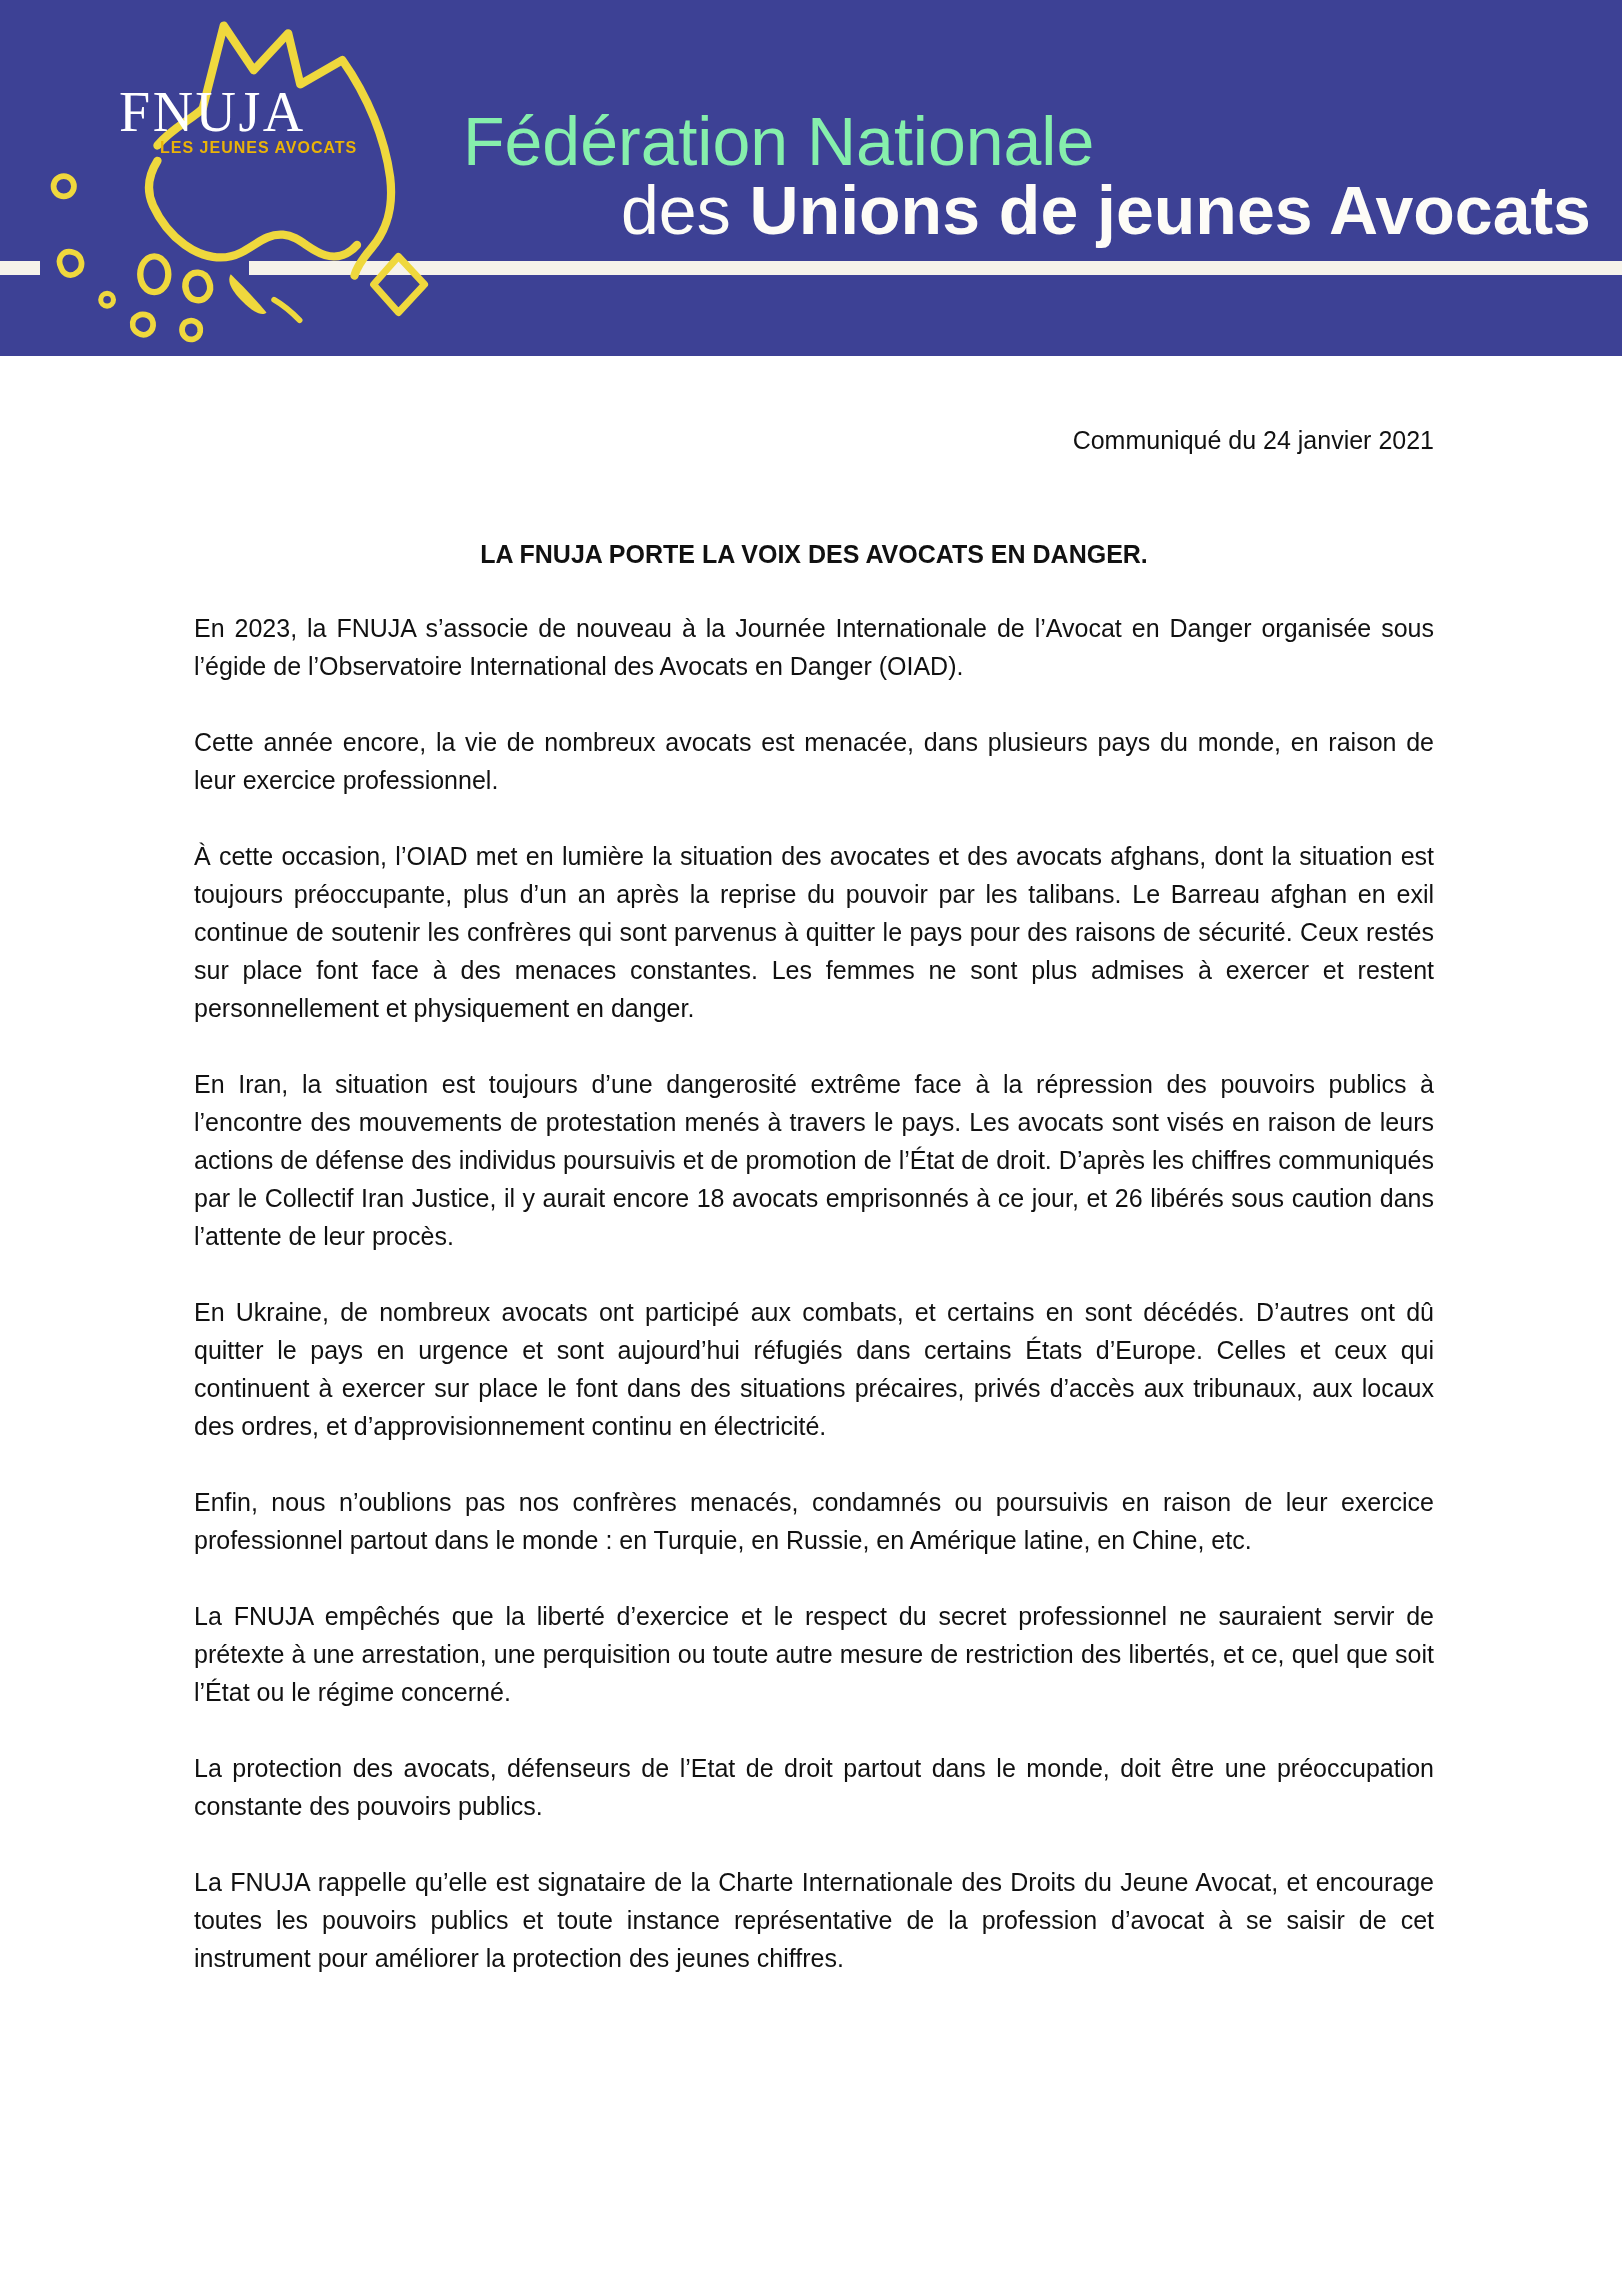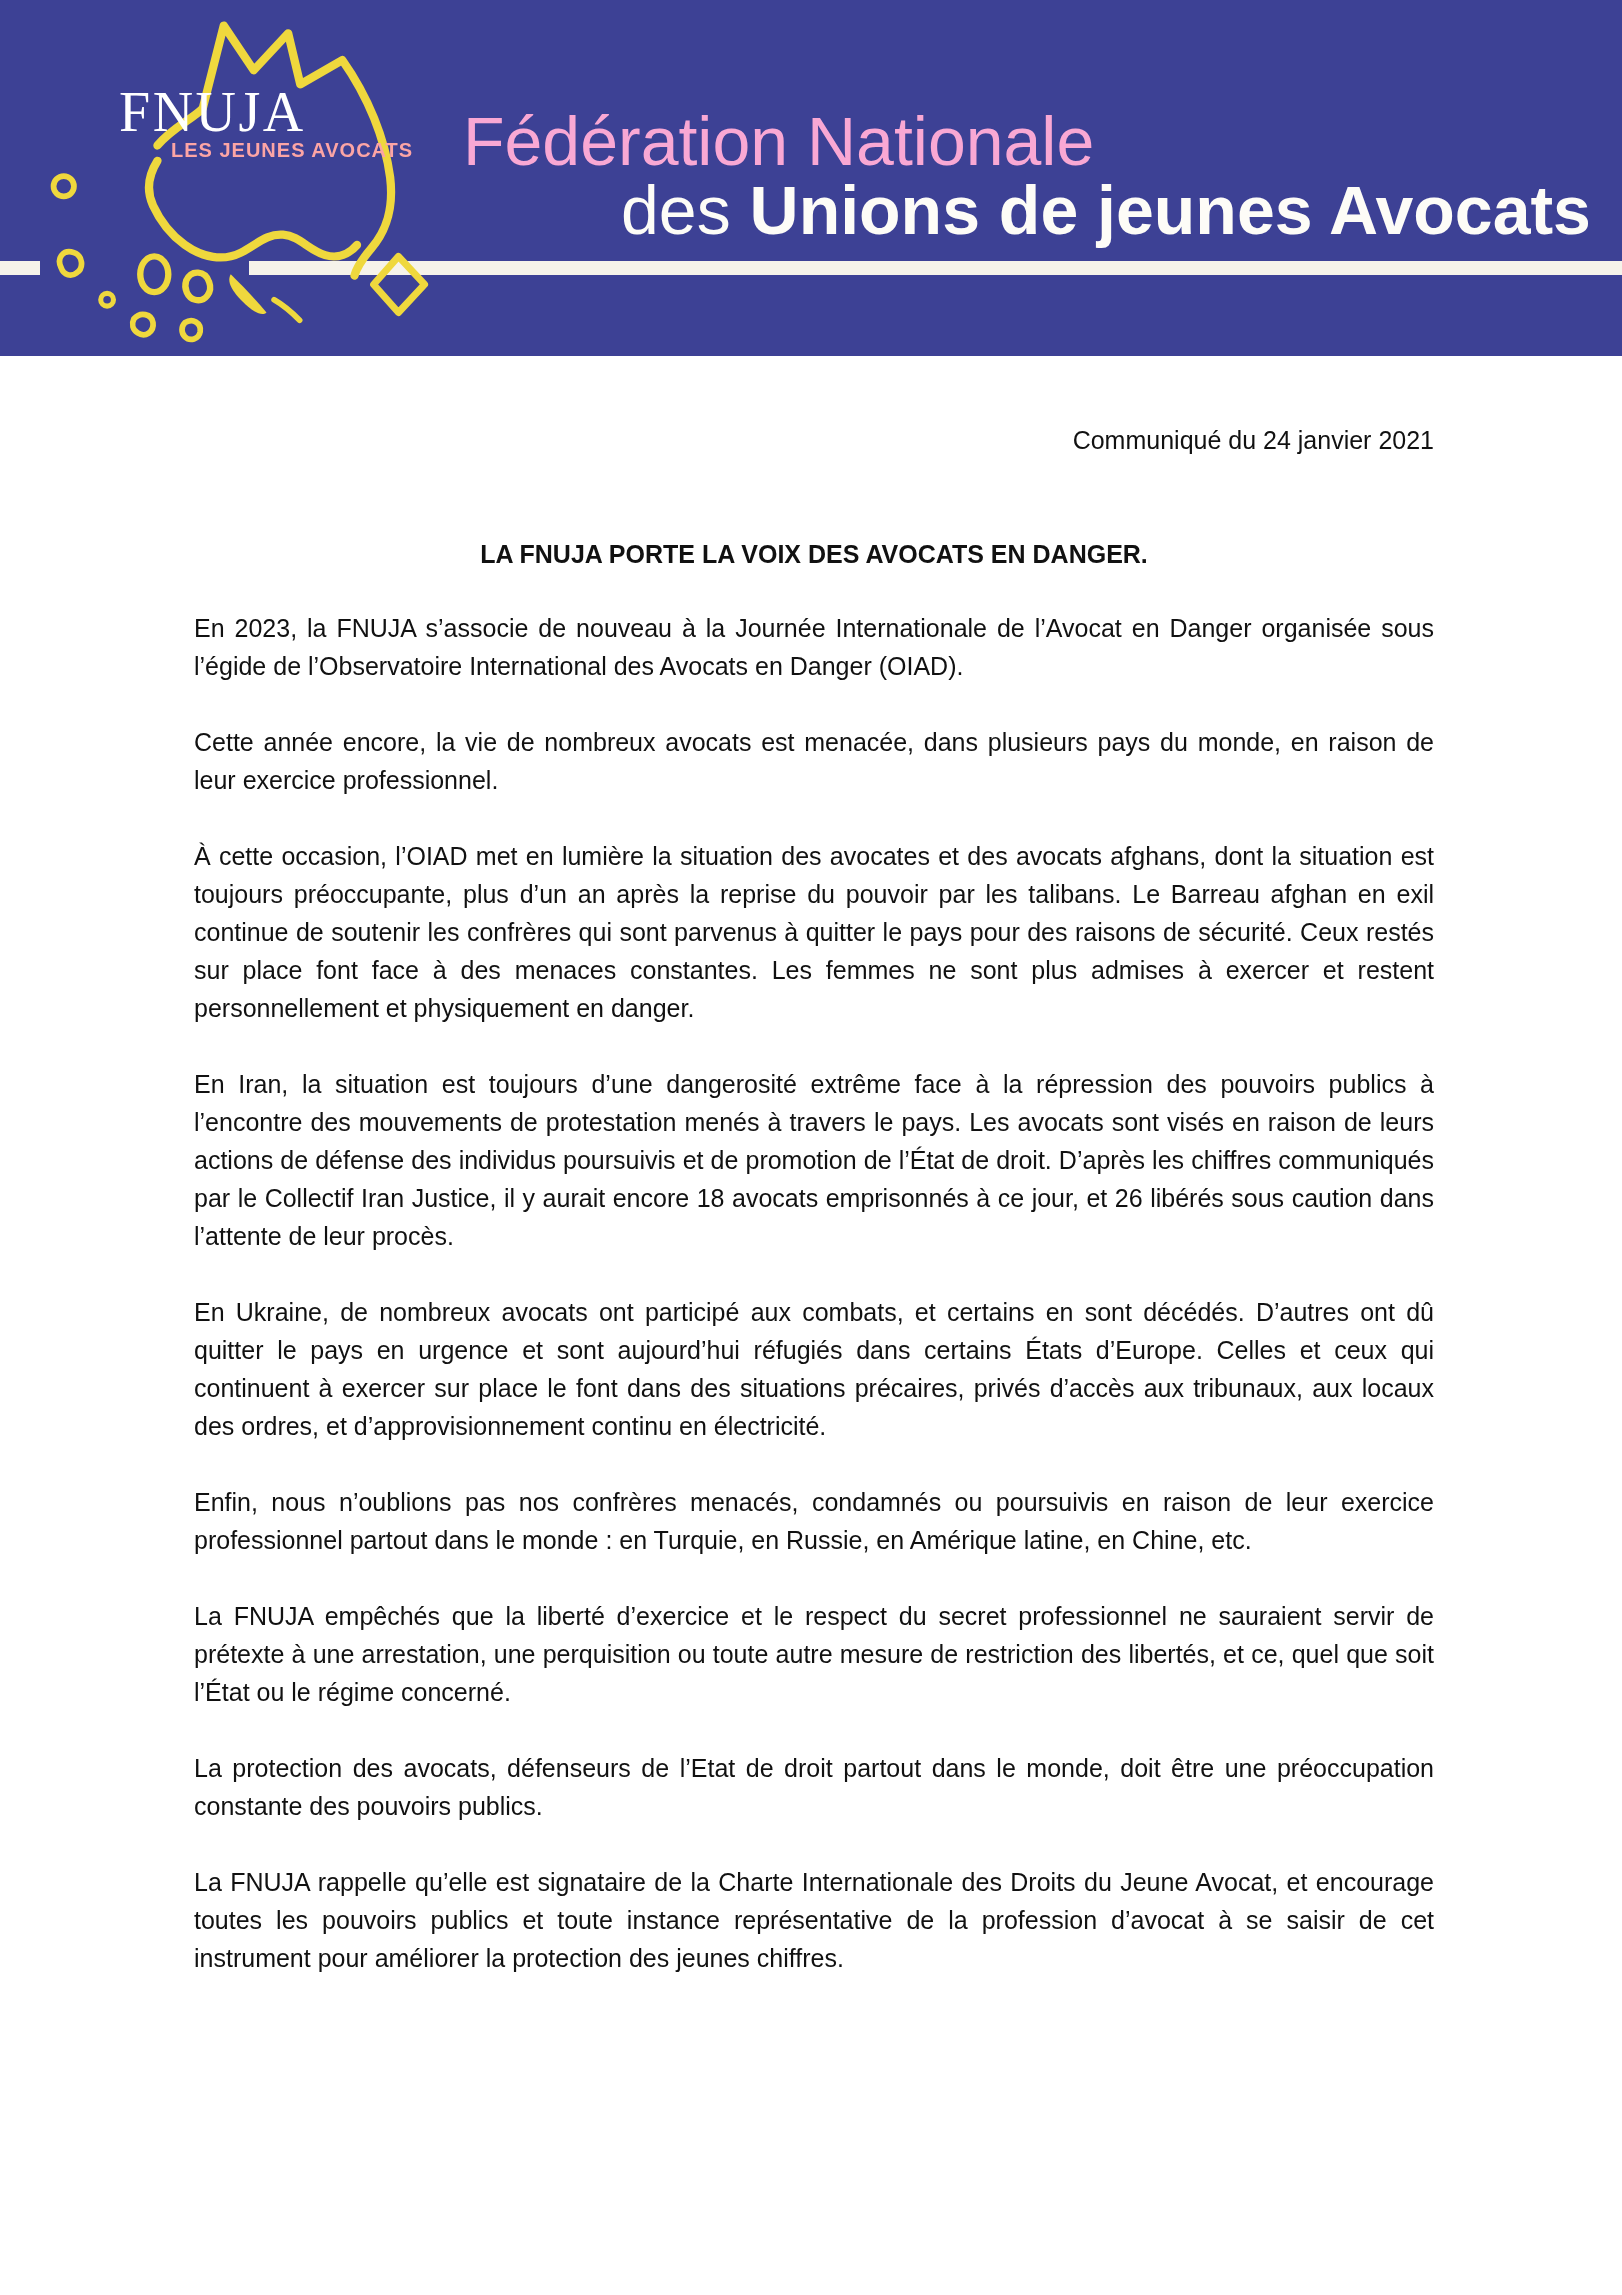--- a/index.html
+++ b/index.html
@@ -37,36 +37,36 @@
     font-family: "Liberation Serif", serif;
     font-weight: 400;
     font-size: 56px;
     line-height: 1;
     letter-spacing: 2.5px;
     color: #ffffff;
     white-space: nowrap;
   }
   .logo-tagline {
     position: absolute;
-    left: 171px; top: 140px;
+    left: 160px; top: 140px;
     font-weight: 700;
-    font-size: 20px;
+    font-size: 16px;
     line-height: 1;
     letter-spacing: 1px;
-    color: #fca5a5;
+    color: #eab308;
     white-space: nowrap;
   }
 
   .banner-line1 {
     position: absolute;
     left: 463px; top: 107px;
     font-size: 68px;
     line-height: 1;
     font-weight: 400;
-    color: #f9a8d4;
+    color: #86efac;
     white-space: nowrap;
   }
   .banner-line2 {
     position: absolute;
     left: 621px; top: 176px;
     font-size: 68px;
     line-height: 1;
     font-weight: 400;
     color: #fdfcf7;
     white-space: nowrap;

